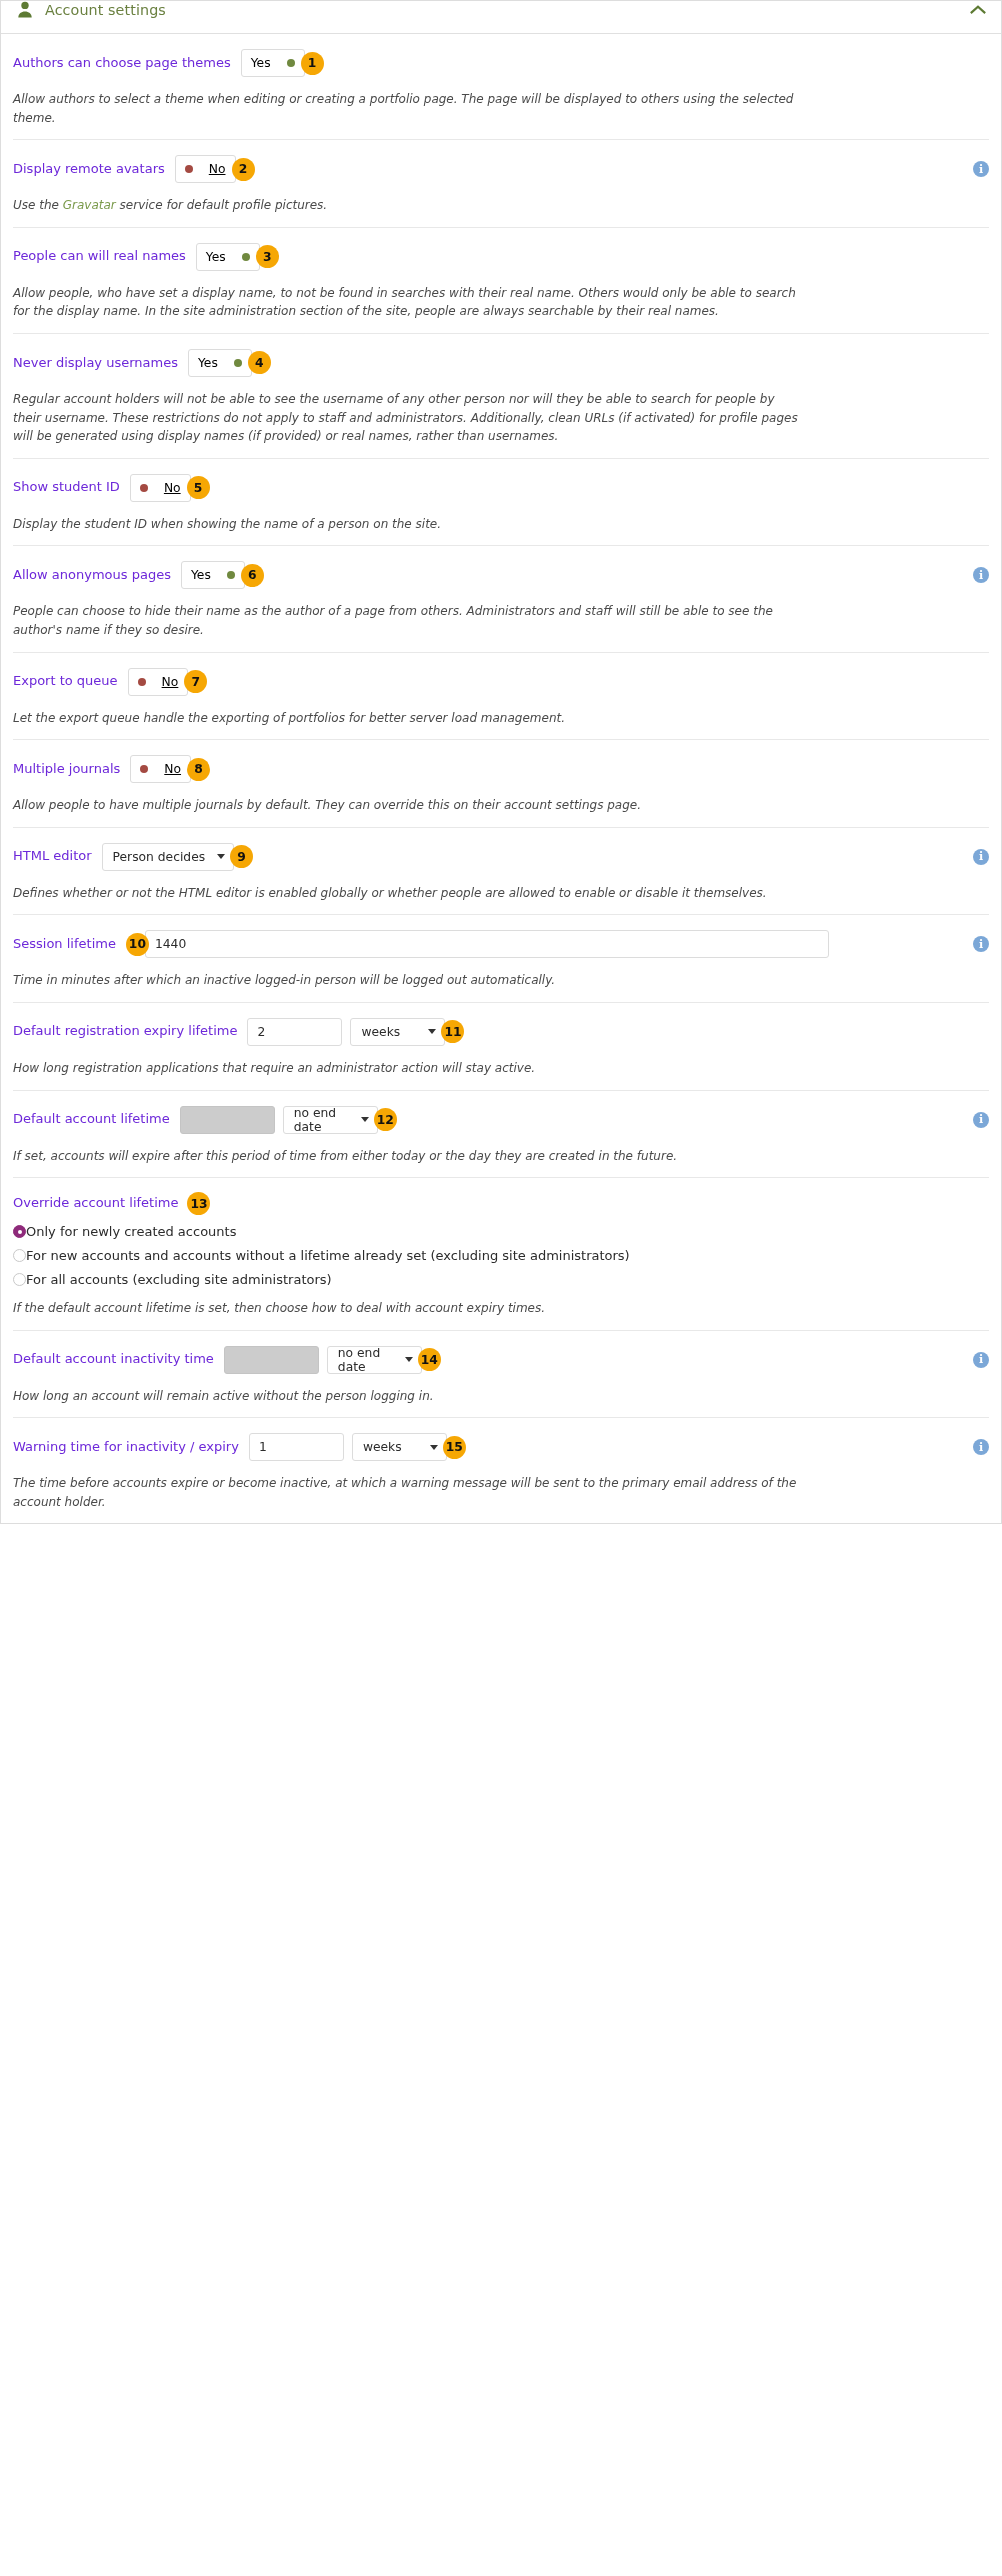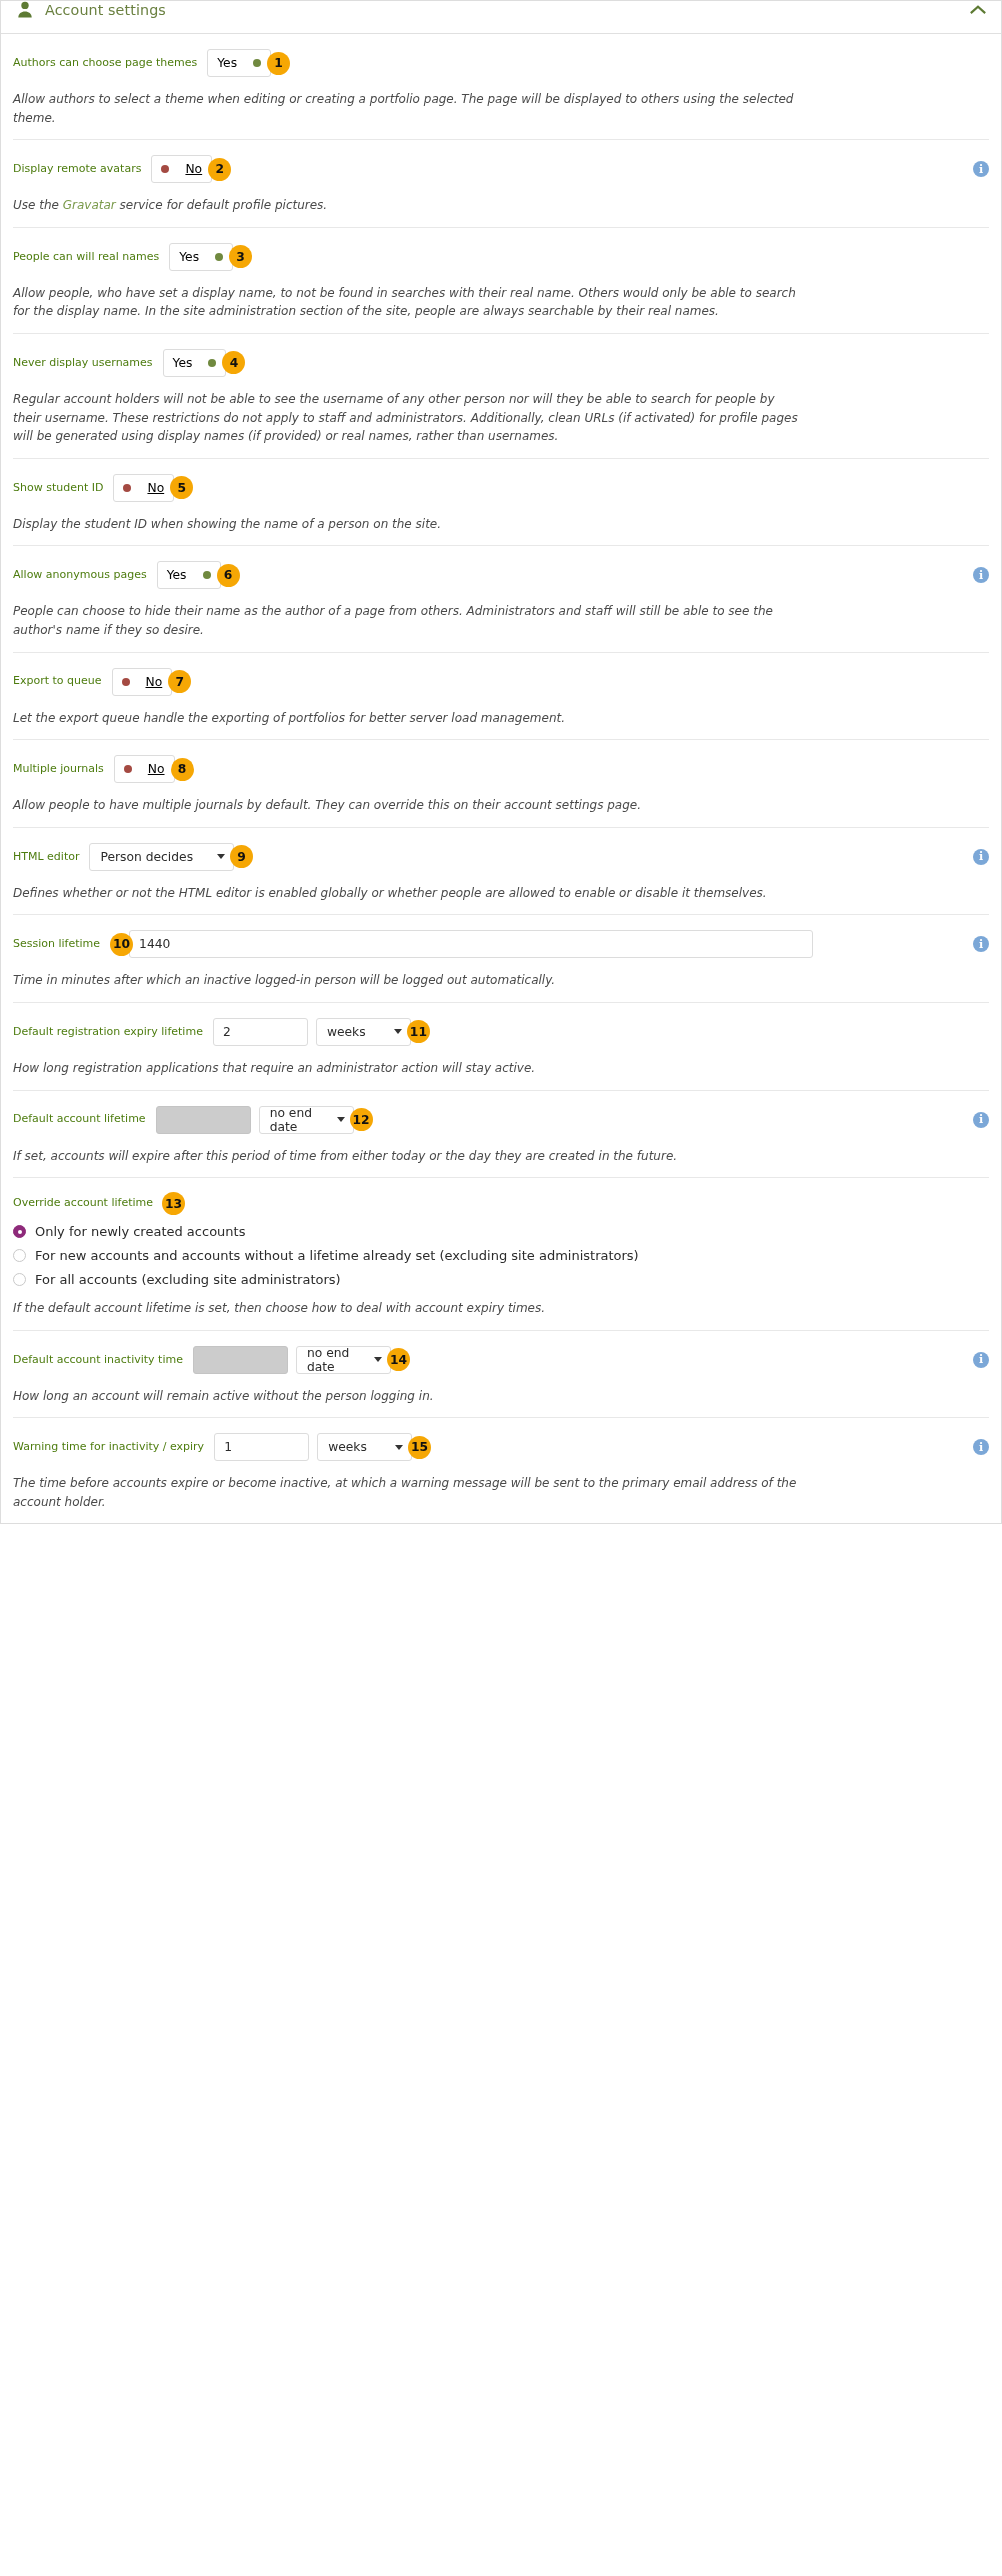--- a/index.html
+++ b/index.html
@@ -66,22 +66,22 @@
   .setting:last-child { border-bottom: none; }
 
   .setting-row {
     display: flex;
     align-items: center;
     min-height: 30px;
     position: relative;
     padding-right: 39px;
   }
   .setting-label {
-    font-size: 11px;
-    color: #4d7c0f;
+    font-size: 13px;
+    color: #6d28d9;
     line-height: 1.3;
     margin-right: 10px;
     white-space: nowrap;
   }
 
   
   .badge {
     width: 23px;
     height: 23px;
     border-radius: 50%;
@@ -136,21 +136,21 @@
     border-radius: 3px;
     background: #ffffff;
     display: inline-flex;
     align-items: center;
     padding: 0 8px 0 10px;
     font-size: 12.3px;
     color: #2b2b2b;
     cursor: pointer;
     position: relative;
     z-index: 2;
-    gap: 24px;
+    gap: 12px;
   }
   .select .caret {
     width: 0; height: 0;
     border-left: 4.4px solid transparent;
     border-right: 4.4px solid transparent;
     border-top: 5px solid #333333;
     flex: 0 0 auto;
   }
   .select.wide { min-width: 118px; justify-content: space-between; }
   .select.unit { width: 95px; justify-content: space-between; }
@@ -211,21 +211,20 @@
   .radio-head {
     display: flex;
     align-items: center;
     gap: 6px;
     margin-bottom: 9px;
   }
   .radio-head .setting-label { margin-right: 7px; }
   .radio-opt {
     display: flex;
     align-items: center;
-    gap: 9px;
     margin: 9px 0;
     font-size: 13px;
     color: #2b2b2b;
     cursor: pointer;
   }
   .radio-mark {
     width: 13px;
     height: 13px;
     border-radius: 50%;
     border: 1px solid #c9c9c9;

